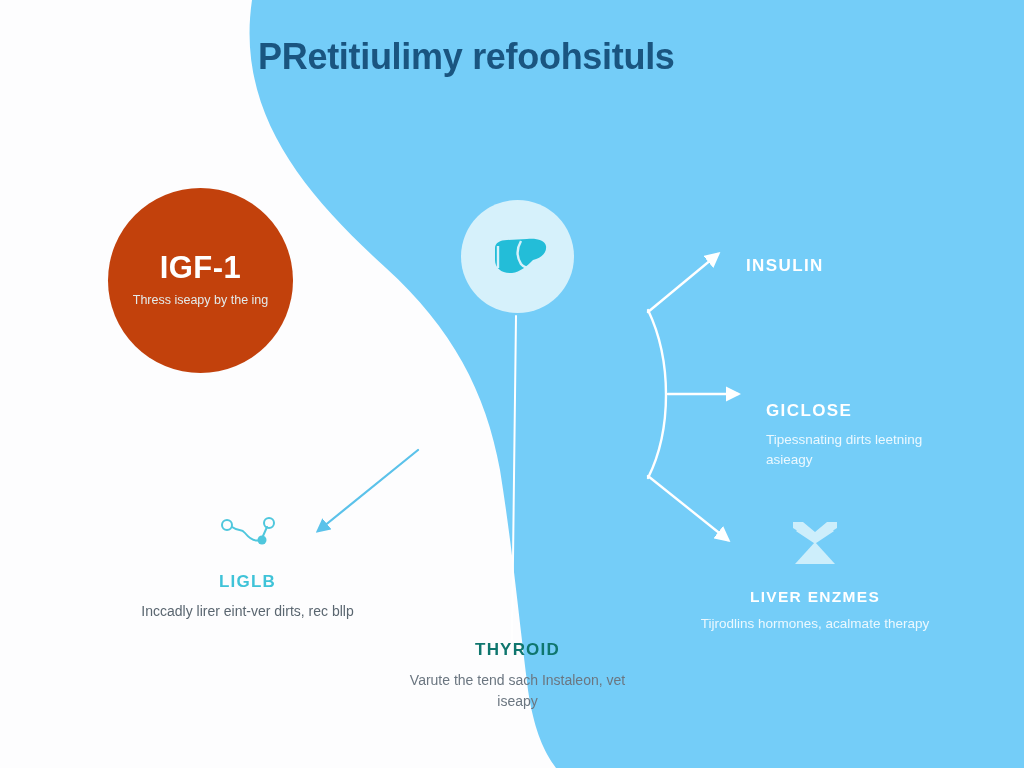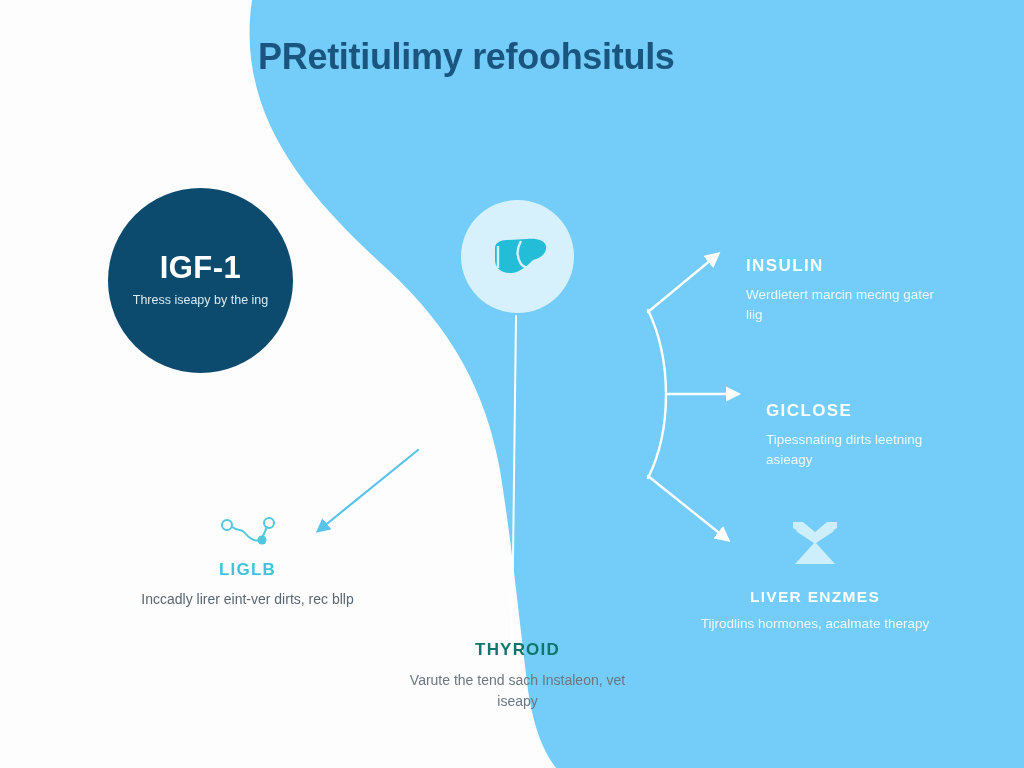--- a/index.html
+++ b/index.html
@@ -33,21 +33,21 @@
     letter-spacing:-0.3px;
     color:#1a5580;
     line-height:1.15;
   }
 
   
   #igf-circle {
     left:108px; top:188px;
     width:185px; height:185px;
     border-radius:50%;
-    background:#0c4a6e;
+    background:#c2410c;
     display:flex; flex-direction:column;
     align-items:center; justify-content:center;
     text-align:center;
     padding:0 24px;
   }
   #igf-circle .ttl {
     font-size:31px; font-weight:bold; color:#ffffff;
     letter-spacing:0.5px; line-height:1;
     margin-bottom:9px;
   }
@@ -92,21 +92,21 @@
   }
 
   
   #liglb {
     left:140px; top:514px;
     width:215px;
     text-align:center;
   }
   #liglb .ttl {
     font-size:17px; font-weight:bold; color:#3fc3d8;
-    letter-spacing:1.2px; margin:6px 0 9px;
+    letter-spacing:1.2px; margin:18px 0 9px;
   }
   #liglb .sub {
     font-size:14px; color:#5a6670; line-height:1.45;
   }
 
   
   #thyroid {
     left:400px; top:640px;
     width:235px;
     text-align:center;
@@ -173,21 +173,20 @@
                  C60 19, 54 24, 46 26 C40 32, 33 38, 25 39
                  C15 40, 8 34, 8 26 Z" fill="#23bdd8"></path>
         <path d="M34 7 C30 14, 29 22, 34 30 C37 34, 42 35, 46 33" fill="none" stroke="#d6f1fb" stroke-width="2.4"></path>
         <path d="M11 12 L11 34" fill="none" stroke="#d6f1fb" stroke-width="2.4"></path>
       </svg>
     </span>
   </div>
 
   <div class="node rlabel" id="insulin">
     <div class="ttl">INSULIN</div>
-    <div class="sub">Werdletert marcin mecing gater liig</div>
   </div>
 
   <div class="node rlabel" id="glucose">
     <div class="ttl">GICLOSE</div>
     <div class="sub">Tipessnating dirts leetning asieagy</div>
   </div>
 
   <div class="node" id="liverenz">
     <span class="icon-wrap">
       <svg width="60" height="52" viewBox="0 0 60 52">

